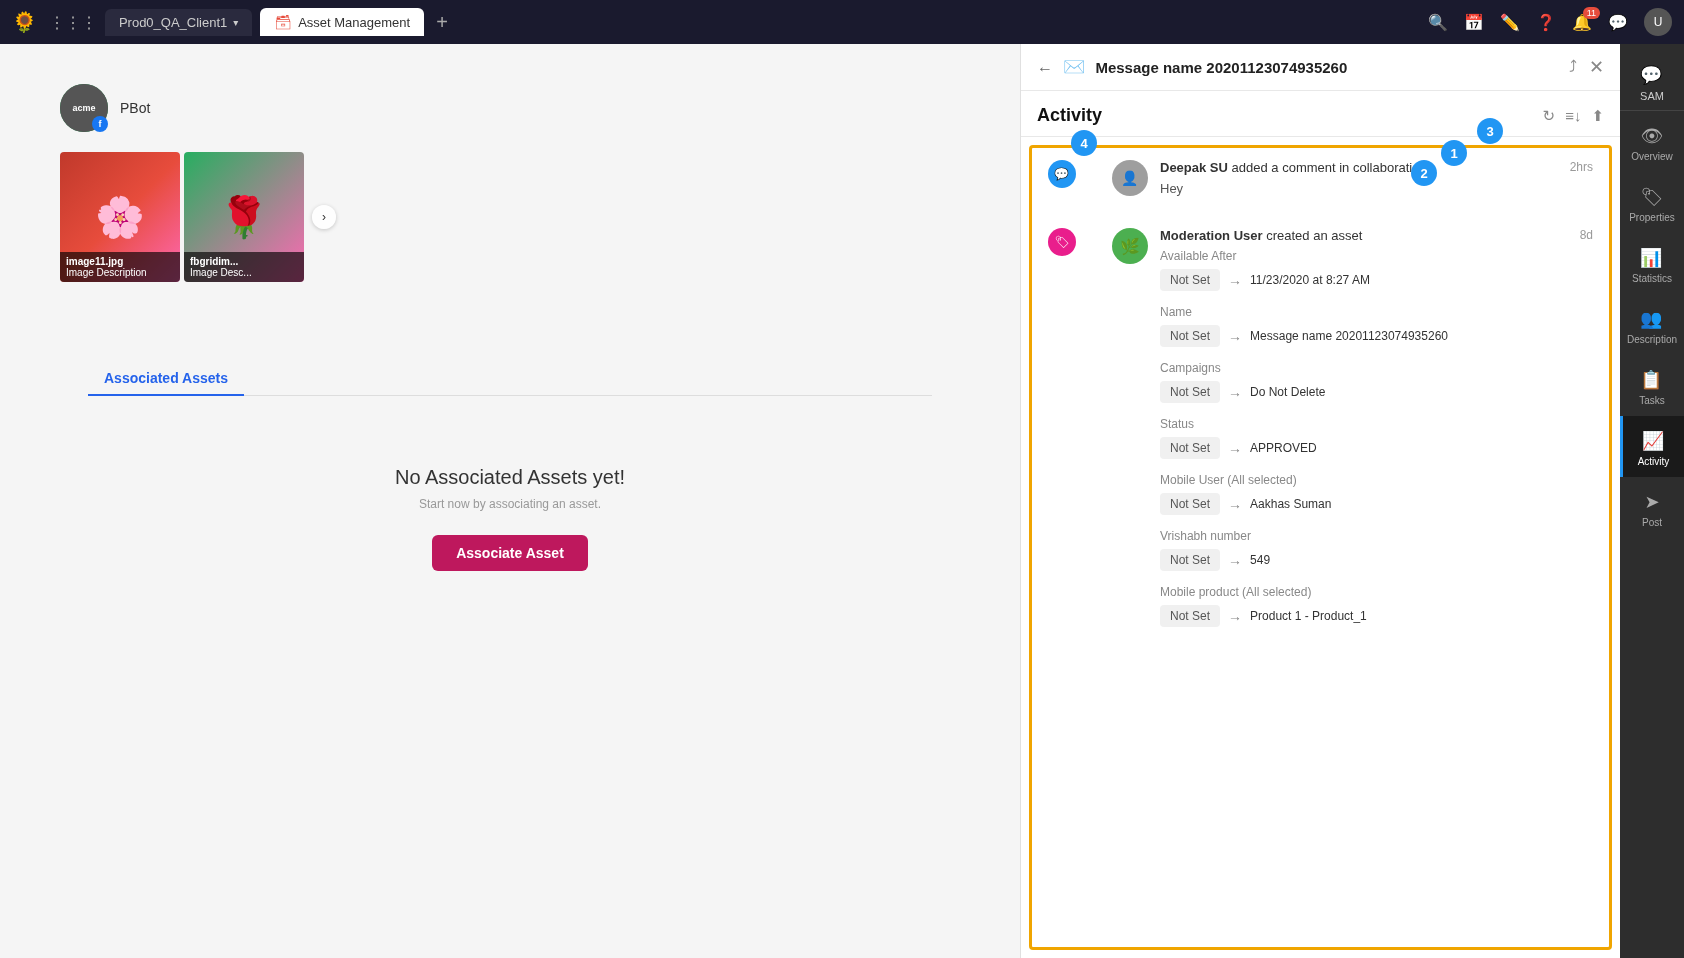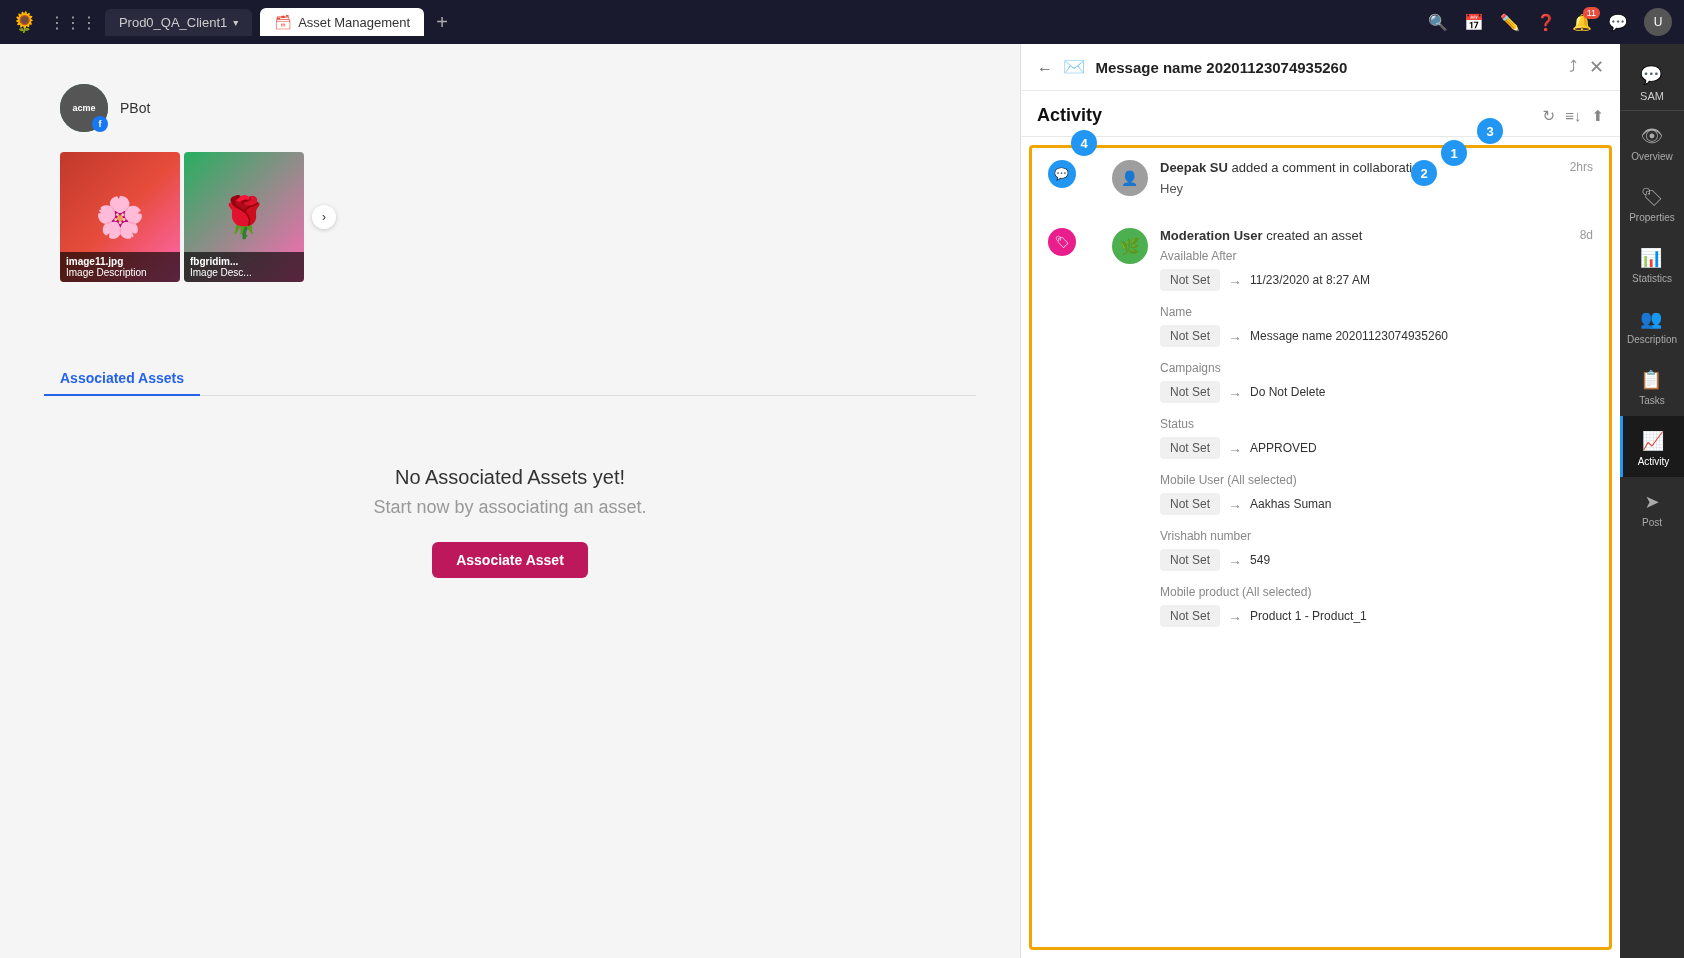--- a/index.html
+++ b/index.html
@@ -160,21 +160,21 @@
       width: 24px; height: 24px;
       display: flex; align-items: center; justify-content: center;
       cursor: pointer;
       font-size: 12px;
       color: #333;
       box-shadow: 0 1px 4px rgba(0,0,0,0.2);
     }
 
     
     .associated-section {
-      padding: 0 44px;
+      padding: 0 88px;
     }
     .associated-tabs {
       display: flex;
       border-bottom: 1px solid #ddd;
       margin-bottom: 30px;
     }
     .assoc-tab {
       padding: 8px 16px;
       font-size: 14px;
       color: #999;
@@ -186,21 +186,21 @@
       color: #2563eb;
       border-bottom: 2px solid #2563eb;
       font-weight: 600;
     }
 
     .no-assets-msg {
       text-align: center;
       padding: 40px 0;
     }
     .no-assets-msg .title { font-size: 20px; color: #333; margin-bottom: 8px; font-weight: 500; }
-    .no-assets-msg .sub { font-size: 18px; color: #999; margin-bottom: 24px; }
+    .no-assets-msg .sub { font-size: 12px; color: #999; margin-bottom: 24px; }
     .associate-btn {
       background: #be185d;
       color: #fff;
       border: none;
       border-radius: 6px;
       padding: 10px 24px;
       font-size: 14px;
       font-weight: 600;
       cursor: pointer;
     }

